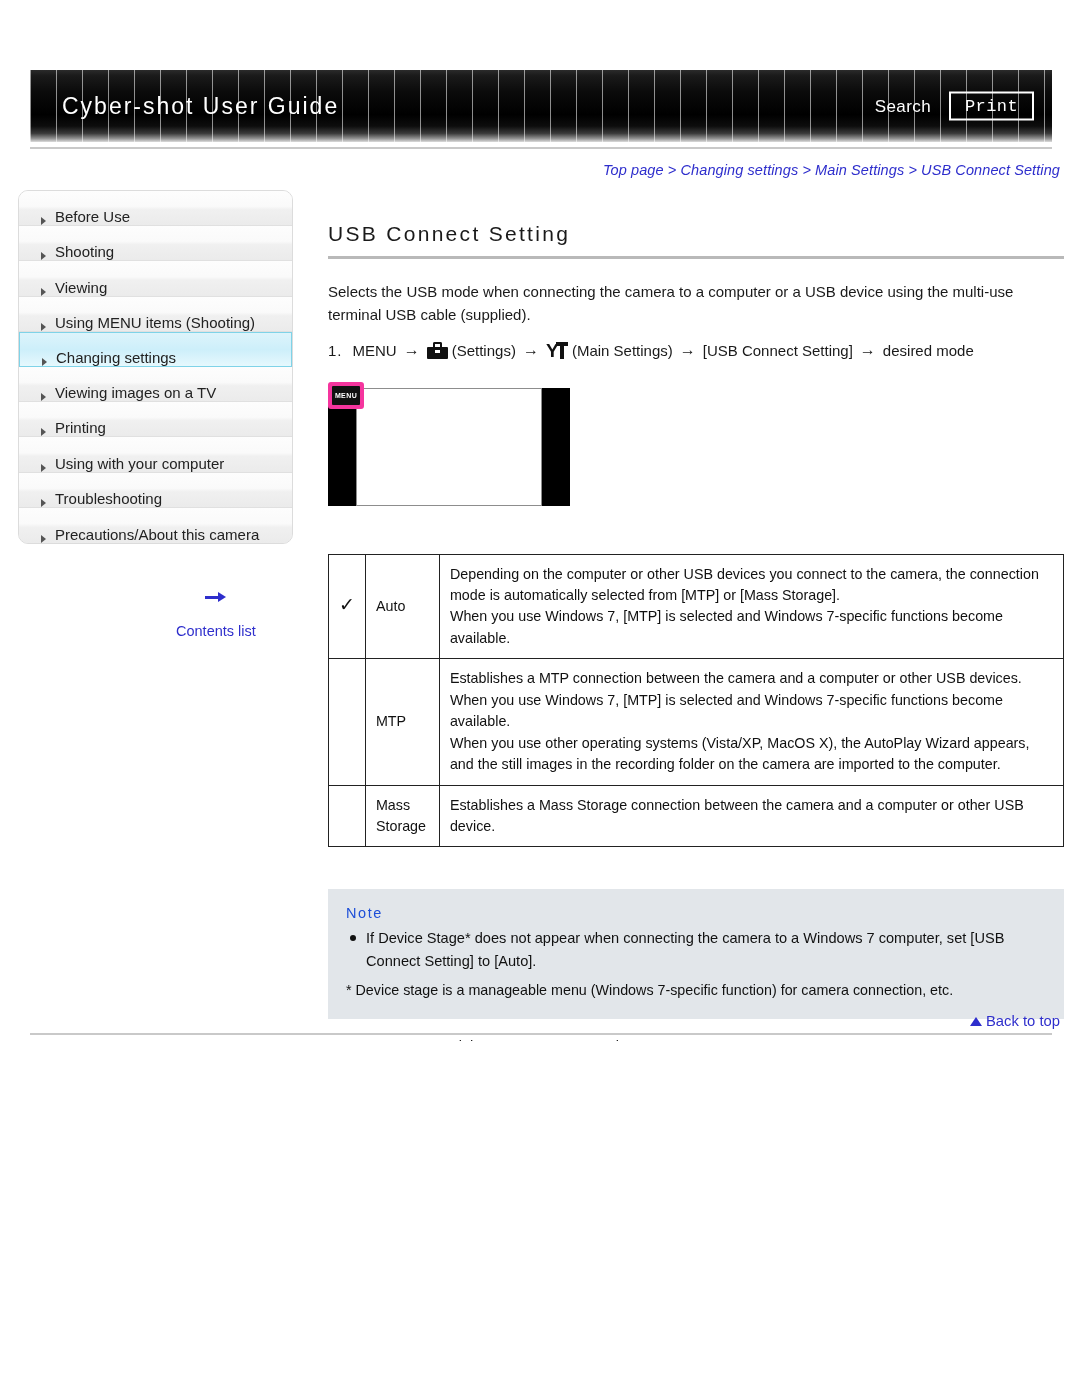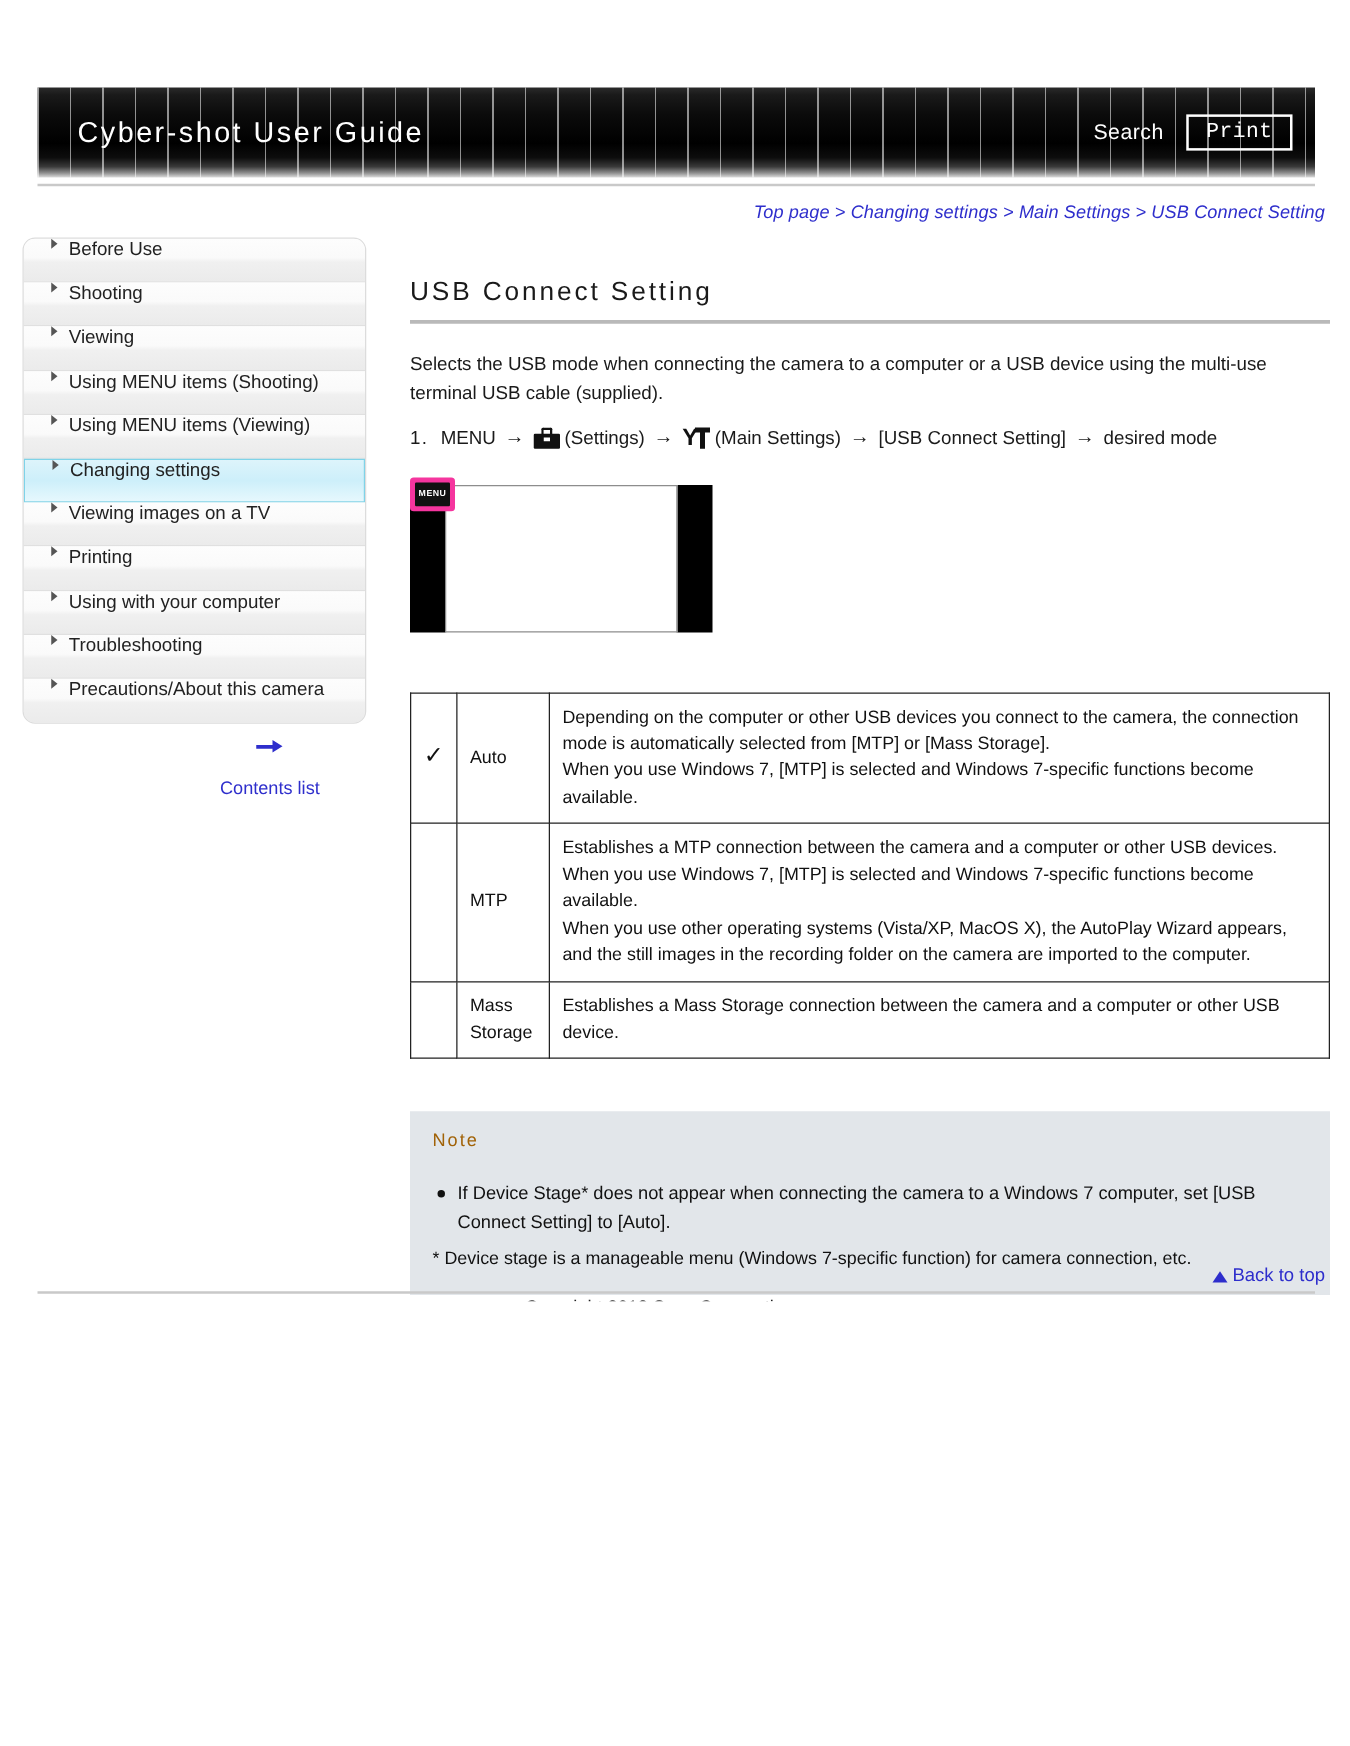--- a/index.html
+++ b/index.html
@@ -93,21 +93,21 @@
     width: 275px;
     background: linear-gradient(to bottom, #fbfbfb, #f2f2f2);
     border: 1px solid #dcdcdc;
     border-radius: 10px;
     overflow: hidden;
   }
   .nav-item {
     position: relative;
     height: 35.2px;
     display: flex;
-    align-items: flex-start;
+    align-items: flex-end;
     padding-left: 22px;
     font-size: 15px;
     color: #222;
     background: linear-gradient(to bottom, #fdfdfd 0%, #fafafa 45%, #f0f0f0 55%, #ebebeb 100%);
     border-bottom: 1px solid #e0e0e0;
     cursor: pointer;
     white-space: nowrap;
   }
   .nav-item:last-child { border-bottom: none; }
   .nav-item .tri {
@@ -317,24 +317,24 @@
   }
 
   
   .note-box {
     margin-top: 42px;
     width: 736px;
     background: #e2e6ea;
     padding: 16px 20px 18px 18px;
   }
   .note-title {
-    color: #a16207;
+    color: #1d4ed8;
     font-size: 14.5px;
     letter-spacing: 1.6px;
-    margin-bottom: 23px;
+    margin-bottom: 6px;
   }
   .note-list {
     margin: 0; padding: 0; list-style: none;
   }
   .note-list li {
     position: relative;
     padding-left: 20px;
     font-size: 14.6px;
     line-height: 1.52;
     color: #111;
@@ -418,24 +418,20 @@
         <span class="tri"></span>
         <span>Shooting</span>
       </div>
       <div class="nav-item">
         <span class="tri"></span>
         <span>Viewing</span>
       </div>
       <div class="nav-item">
         <span class="tri"></span>
         <span>Using MENU items (Shooting)</span>
-      </div>
-      <div class="nav-item">
-        <span class="tri"></span>
-        <span>Using MENU items (Viewing)</span>
       </div>
       <div class="nav-item active">
         <span class="tri"></span>
         <span>Changing settings</span>
       </div>
       <div class="nav-item">
         <span class="tri"></span>
         <span>Viewing images on a TV</span>
       </div>
       <div class="nav-item">

